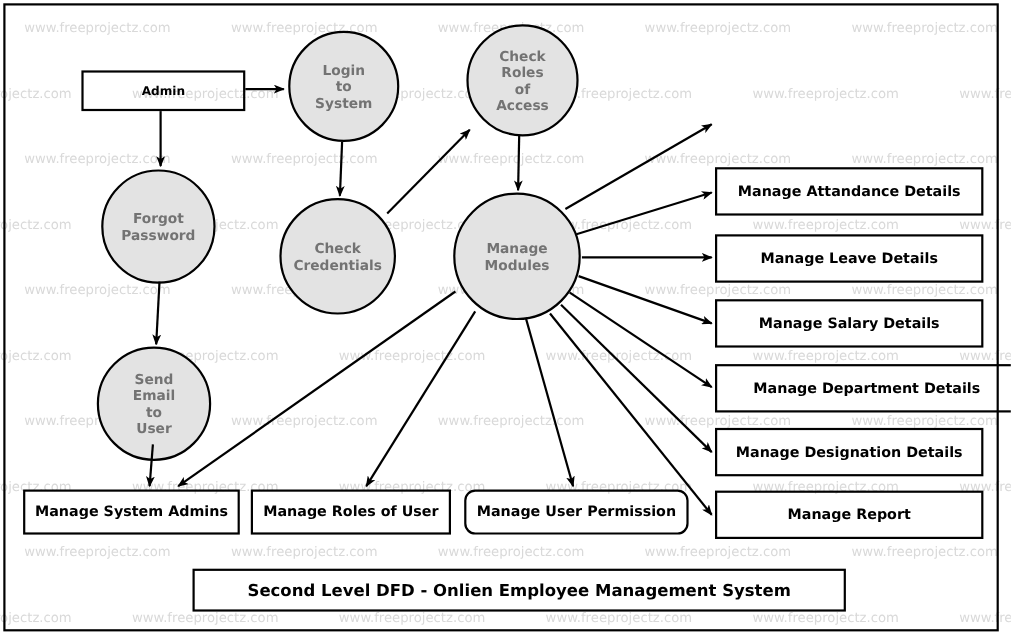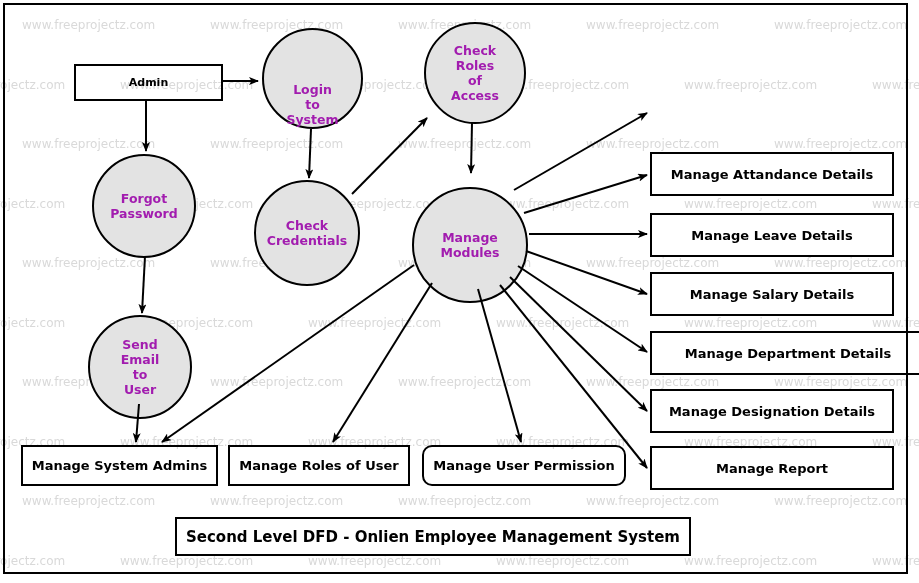--- a/index.html
+++ b/index.html
@@ -54,21 +54,21 @@
   }
   .circle {
     border-radius: 50%;
     background: #e3e3e3;
     border: 2px solid #000000;
   }
   .circle span {
     font-weight: bold;
     font-size: 12.5px;
     line-height: 15px;
-    color: #a21caf;
+    color: #737373;
   }
   .rect {
     background: transparent;
     border: 2px solid #000000;
   }
   .rect span {
     font-weight: bold;
     font-size: 13px;
     color: #000000;
     line-height: 15px;
@@ -192,37 +192,37 @@
       <line x1="478" y1="289" x2="521" y2="442"></line>
       <line x1="432" y1="283" x2="333" y2="442"></line>
       <line x1="414" y1="265" x2="162" y2="442"></line>
     </g>
   </svg>
 
   <div class="node rect entity" style="left:74px; top:64px; width:149px; height:37px;">
     <span>Admin</span>
   </div>
 
-  <div class="node circle" style="left:262px; top:28px; width:101px; height:101px;align-items:flex-end;">
+  <div class="node circle" style="left:262px; top:28px; width:101px; height:101px;">
     <span>Login<br>to<br>System</span>
   </div>
 
   <div class="node circle" style="left:424px; top:22px; width:102px; height:102px;">
     <span>Check<br>Roles<br>of<br>Access</span>
   </div>
 
   <div class="node circle" style="left:92px; top:154px; width:104px; height:104px;">
     <span>Forgot<br>Password</span>
   </div>
 
   <div class="node circle" style="left:254px; top:180px; width:106px; height:106px;">
     <span>Check<br>Credentials</span>
   </div>
 
-  <div class="node circle" style="left:412px; top:187px; width:116px; height:116px;">
+  <div class="node circle" style="left:412px; top:175px; width:116px; height:116px;">
     <span>Manage<br>Modules</span>
   </div>
 
   <div class="node circle" style="left:88px; top:315px; width:104px; height:104px;">
     <span>Send<br>Email<br>to<br>User</span>
   </div>
 
 
   <div class="node rect" style="left:650px; top:152px; width:244px; height:44px;">
     <span>Manage Attandance Details</span>
@@ -253,18 +253,18 @@
   </div>
 
   <div class="node rect" style="left:228px; top:445px; width:182px; height:41px;">
     <span>Manage Roles of User</span>
   </div>
 
   <div class="node rect" style="left:422px; top:445px; width:204px; height:41px;border-radius:10px;">
     <span>Manage User Permission</span>
   </div>
 
-  <div class="node caption-box" style="left:175px; top:517px; width:516px; height:39px;">
+  <div class="node caption-box" style="left:175px; top:517px; width:594px; height:39px;">
     <span>Second Level DFD - Onlien Employee Management System</span>
   </div>
 
   <div id="frame"></div>
 </div>
 
 </body></html>

